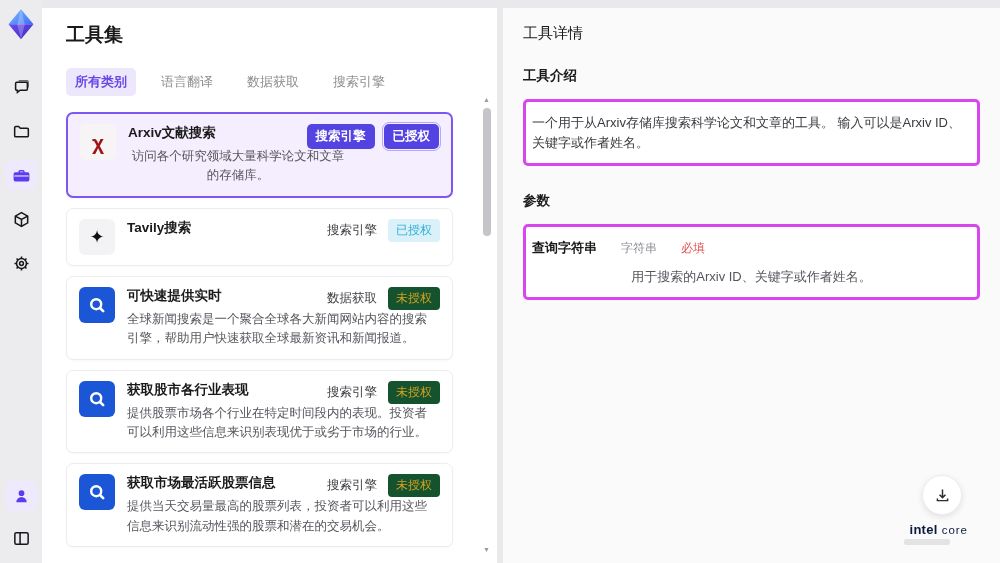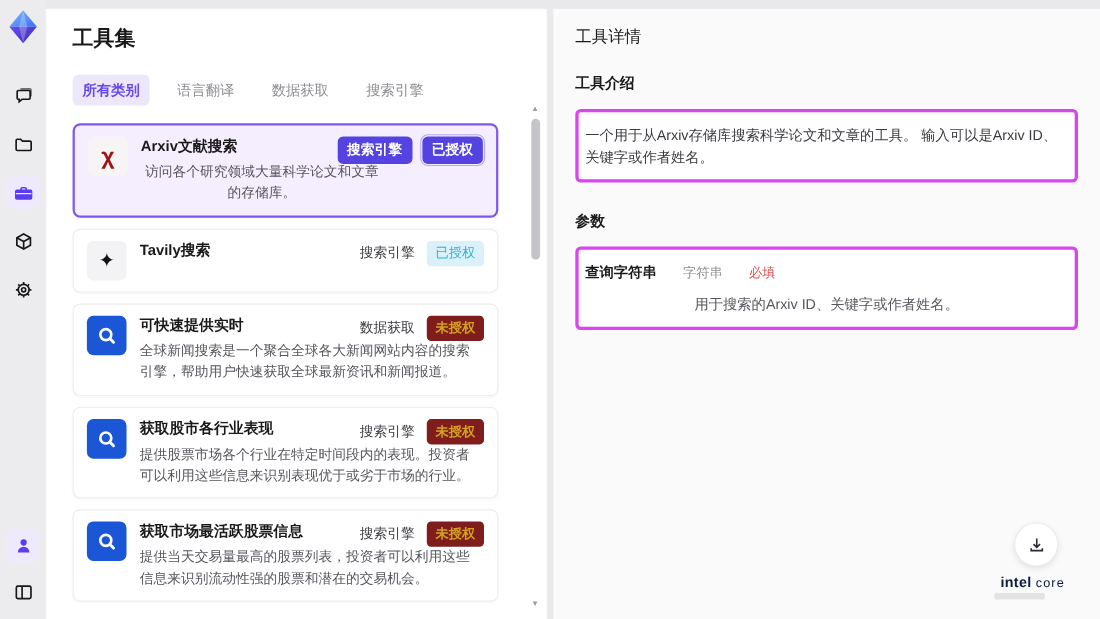--- a/index.html
+++ b/index.html
@@ -59,21 +59,21 @@
   .tool-icon.sparkle { color:#111; font-size:18px; background:#f3f3f5; }
   .tool-icon.bluesq { background:#1a56d6; }
   .tool-body { flex:1; min-width:0; }
   .tool-name { font-size:13.5px; font-weight:bold; margin-bottom:5px; }
   .tool-desc { font-size:12.5px; color:#55555c; line-height:1.55; max-width:300px; }
   .card.selected .tool-desc { max-width:220px;text-align:center; }
   .badges { position:absolute; top:10px; right:12px; display:flex; gap:9px; align-items:center; }
   .badge-cat { font-size:12.5px; color:#3c3c42; padding:3px 2px; }
   .badge-auth { font-size:12px; padding:3px 8px; border-radius:4px; }
   .badge-auth.ok { background:#dbf1f9; color:#2fb0d9; }
-  .badge-auth.no { background:#7f1d1d; color:#d4a021;font-weight:bold; }
+  .badge-auth.no { background:#14532d; color:#d4a021; }
   .card.selected .badge-cat,
   .card.selected .badge-auth { background:#5443e0; color:#fff; font-size:12.5px; padding:4px 9px; border-radius:5px; font-weight:bold; }
   .card.selected .badge-auth { outline:1px solid #b7a8f5; outline-offset:1px; }
 
   
   .scrollbar {
     position:absolute; right:6px; top:88px; width:9px; height:458px;
     display:flex; flex-direction:column; align-items:center;
   }
   .scroll-arrow { font-size:7px; color:#9a9aa0; line-height:8px; }

